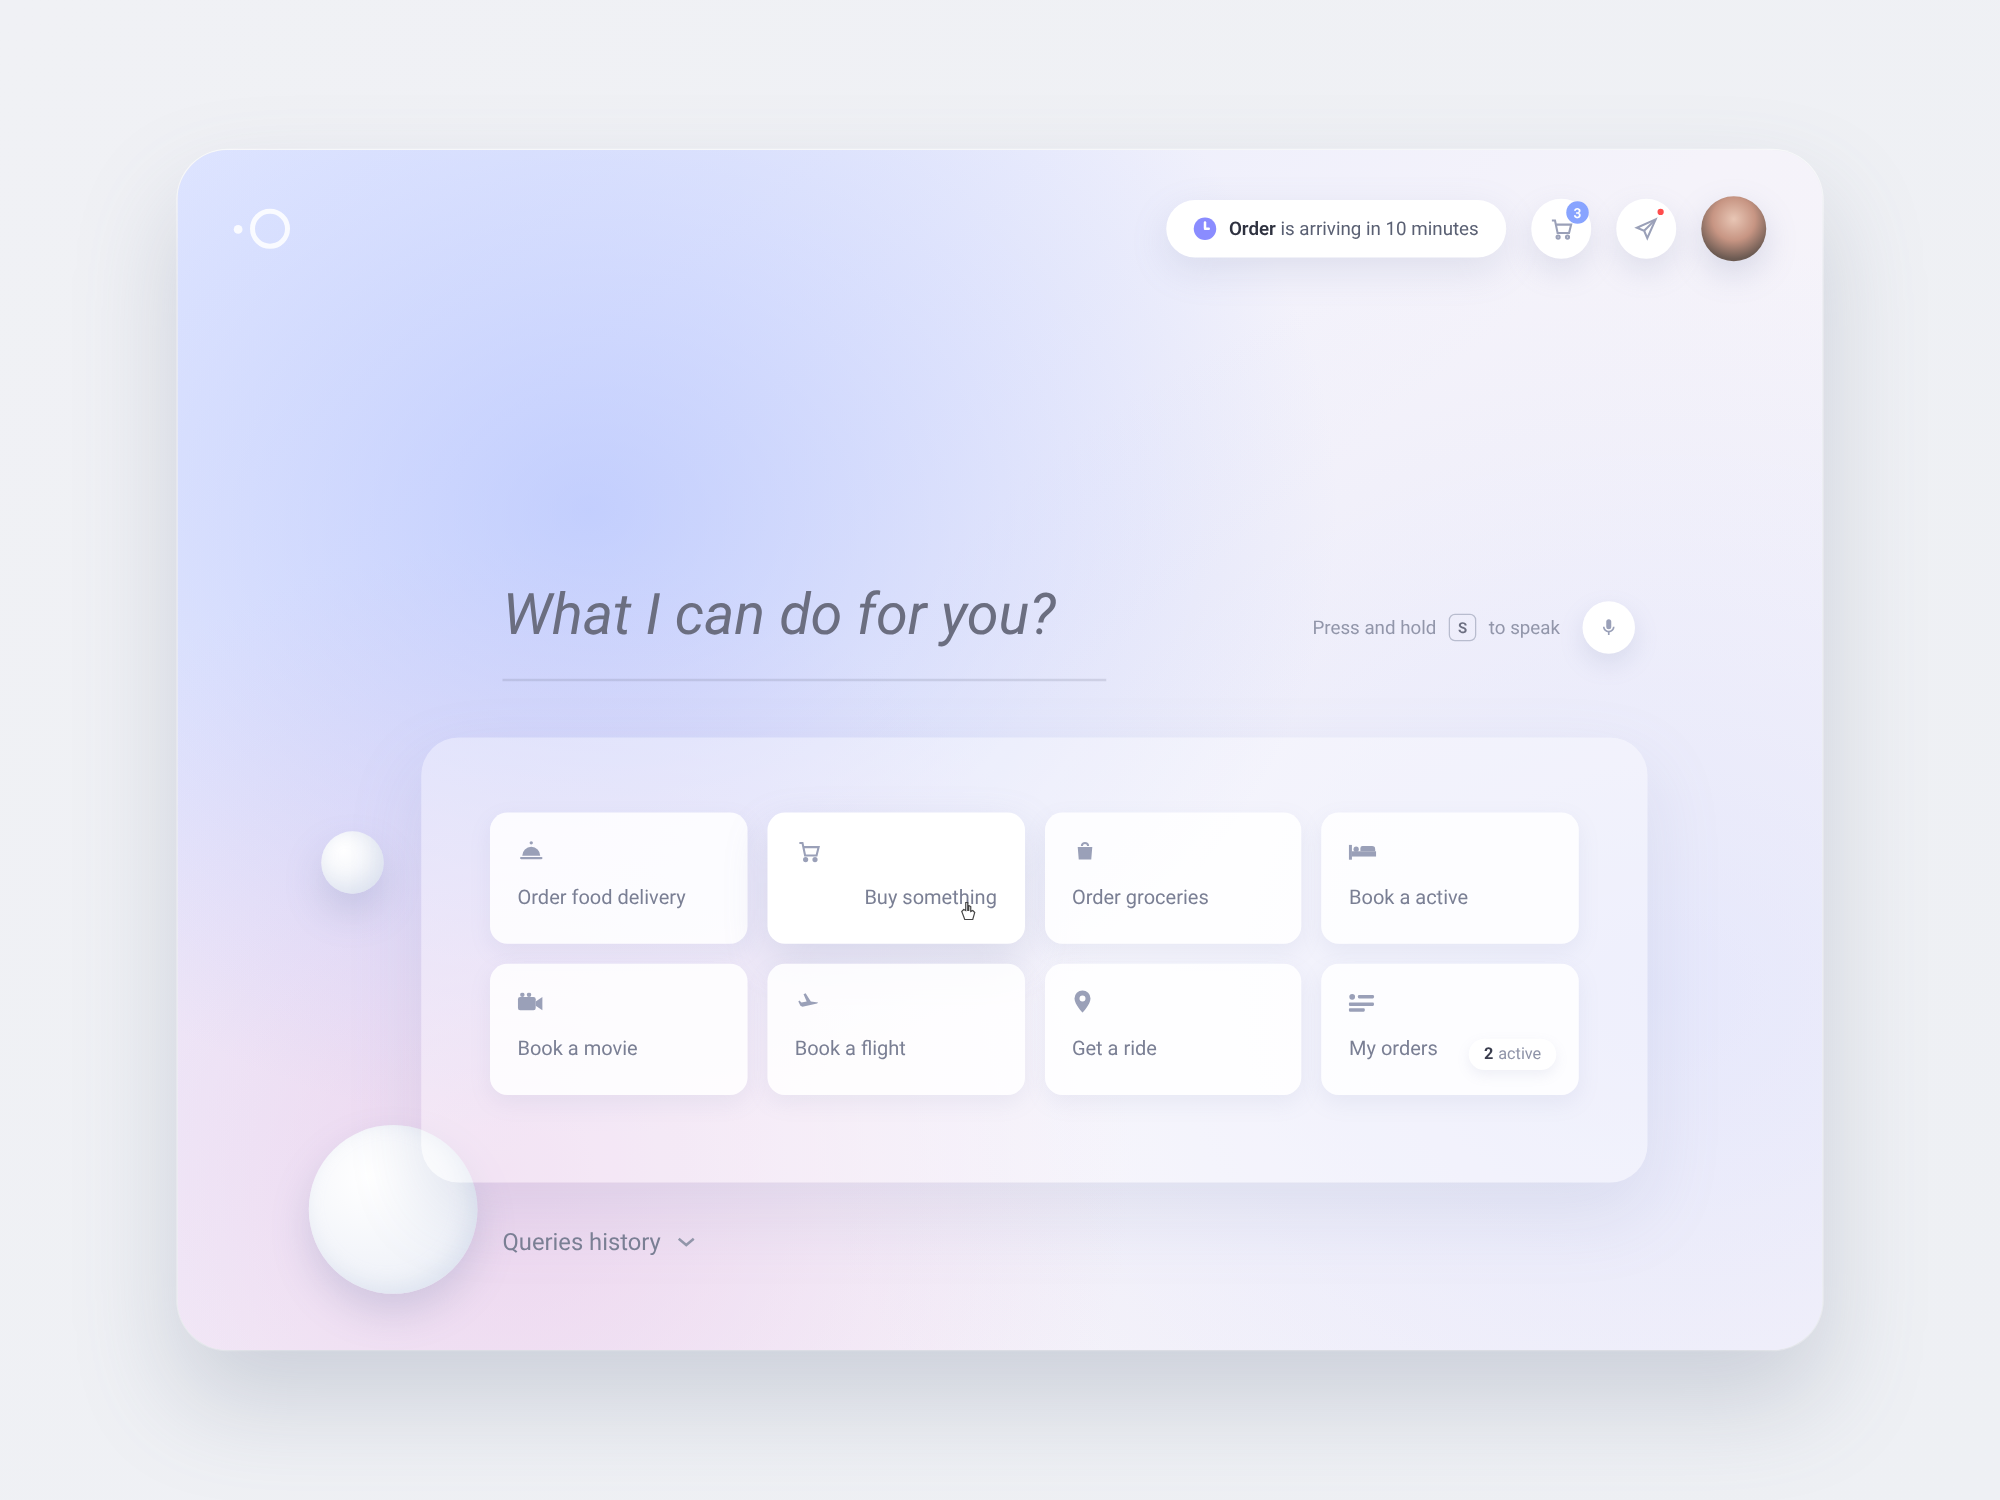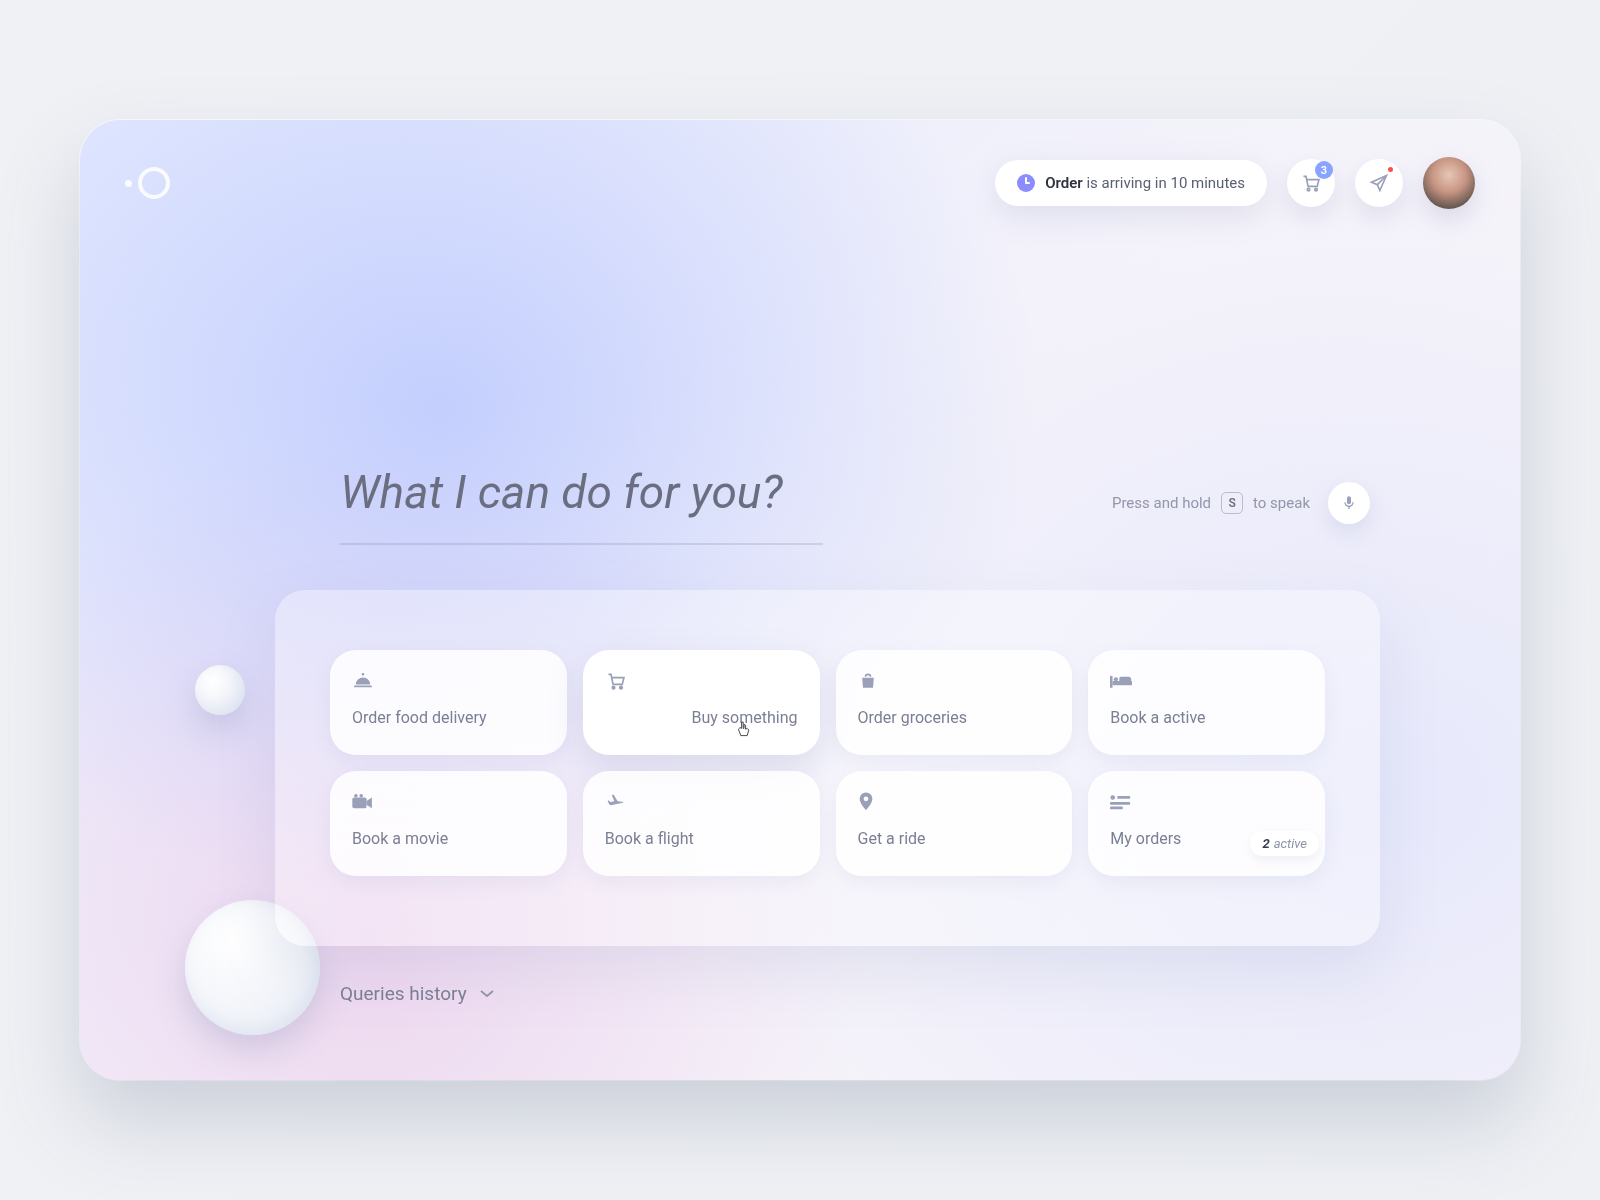--- a/index.html
+++ b/index.html
@@ -4,21 +4,21 @@
 <style>
 * { box-sizing: border-box; margin: 0; padding: 0; }
 body {
   font-family: -apple-system, BlinkMacSystemFont, 'Segoe UI', Roboto, sans-serif;
   width: 1600px; height: 1200px;
   background: linear-gradient(135deg, #f0f1f5 0%, #eef0f4 100%);
   display: flex; align-items: center; justify-content: center;
   overflow: hidden;
 }
 .window {
-  width: 1440px; height: 960px;
+  width: 1316px; height: 960px;
   border-radius: 40px;
   background:
     radial-gradient(ellipse 600px 500px at 25% 30%, rgba(160,180,255,0.55), transparent),
     radial-gradient(ellipse 500px 500px at 20% 85%, rgba(230,190,230,0.55), transparent),
     radial-gradient(ellipse 700px 600px at 90% 70%, rgba(200,210,255,0.35), transparent),
     linear-gradient(140deg, #e5eaff 0%, #f5f3fa 50%, #f7f4f9 100%);
   box-shadow: 0 40px 80px rgba(100,110,140,0.25), 0 0 0 1px rgba(255,255,255,0.8);
   position: relative;
   overflow: hidden;
 }
@@ -83,32 +83,32 @@
 
 .panel {
   background: rgba(255,255,255,0.35);
   border-radius: 30px;
   padding: 60px 55px 70px;
   box-shadow: 0 25px 60px rgba(130,140,180,0.15);
   margin-left:-65px; margin-right:-10px;
 }
 .grid { display:grid; grid-template-columns: repeat(4, 1fr); gap:16px; }
 .card {
-  background:rgba(255,255,255,0.85); border-radius:26px; padding:22px 22px 24px;
+  background:rgba(255,255,255,0.85); border-radius:14px; padding:22px 22px 24px;
   display:flex; flex-direction:column; gap:18px;
   box-shadow: 0 6px 18px rgba(130,140,180,0.1);
   cursor:pointer; position:relative; min-height: 105px;
 }
 .card.hover { background:#fff; box-shadow: 0 14px 35px rgba(130,140,180,0.22); text-align: right; }
 .card-ico { width:22px; height:18px; color:#9aa0b8; display:flex; align-items:center; }
 .card-label { font-size:16px; color:#7a7f94; }
 .card .chip {
-  position:absolute; right:6px; bottom:20px;
+  position:absolute; right:18px; bottom:20px;
   background:#fff; border-radius:20px; padding:5px 12px;
-  font-size:13px; color:#8e93a8; box-shadow:0 4px 10px rgba(130,140,180,0.12);font-style:italic;
+  font-size:13px; color:#8e93a8; box-shadow:0 4px 10px rgba(130,140,180,0.12);
 }
 .card .chip b { color:#3a3d4e; font-weight:700; margin-right:4px;}
 
 .cursor {
   position:absolute; width:16px; height:20px;
 }
 
 .history {
   position:absolute; left:260px; bottom:75px;
   display:flex; align-items:center; gap:12px; font-size:19px; color:#7a7f94; cursor:pointer;

